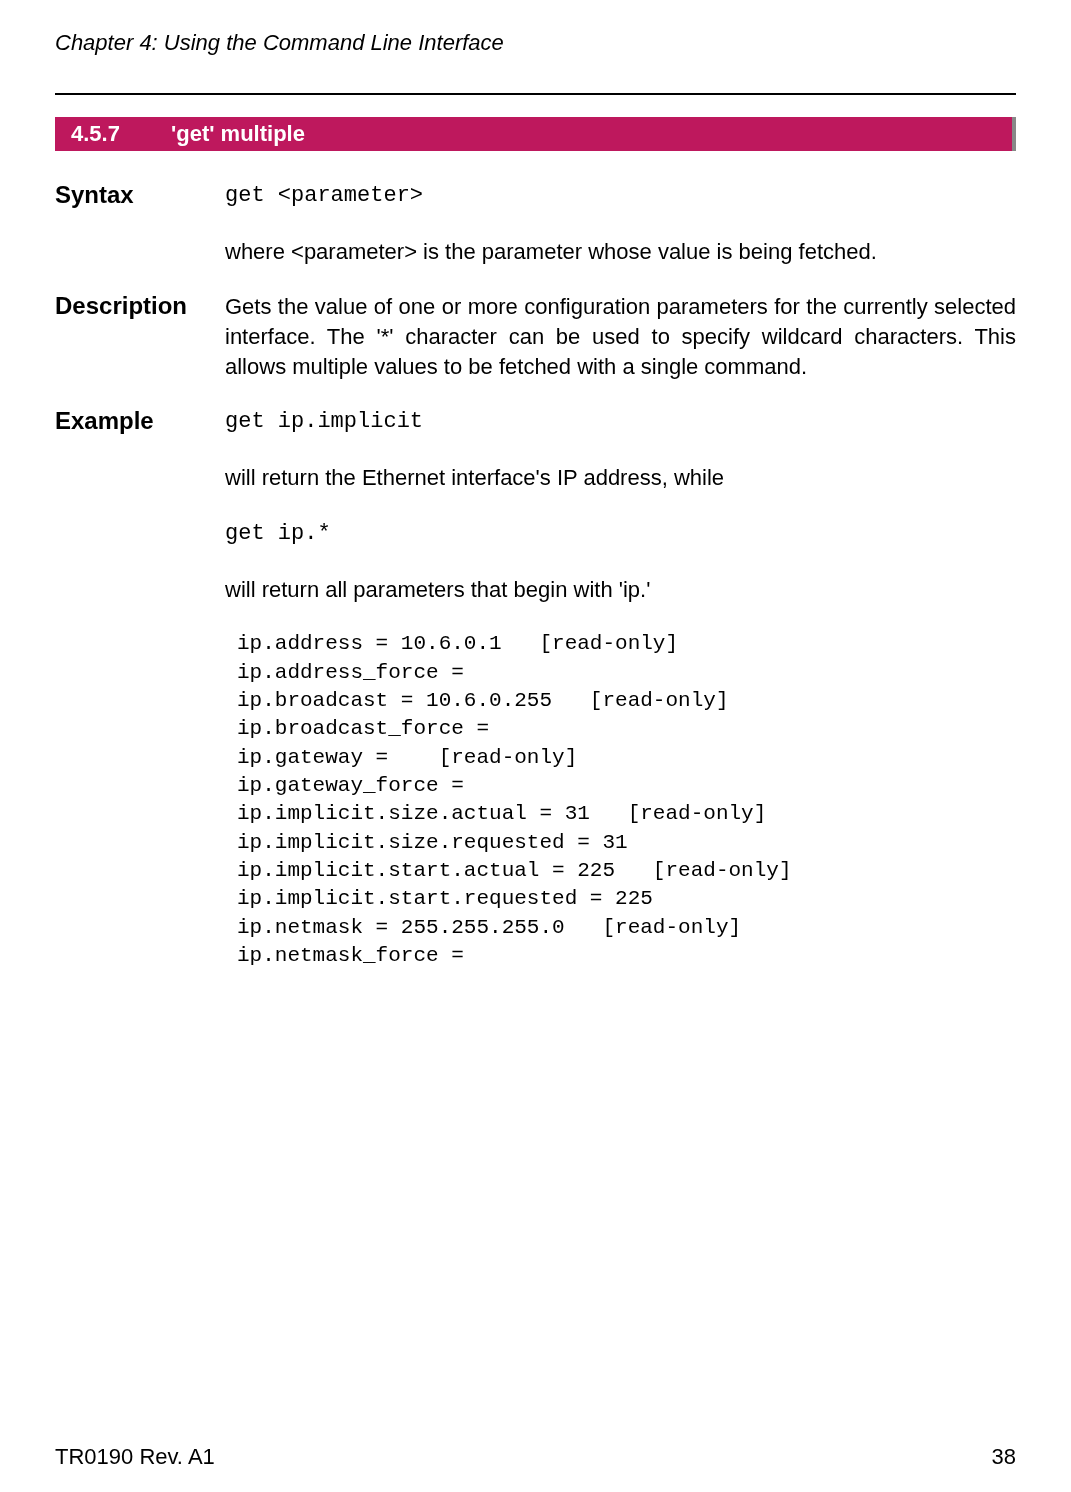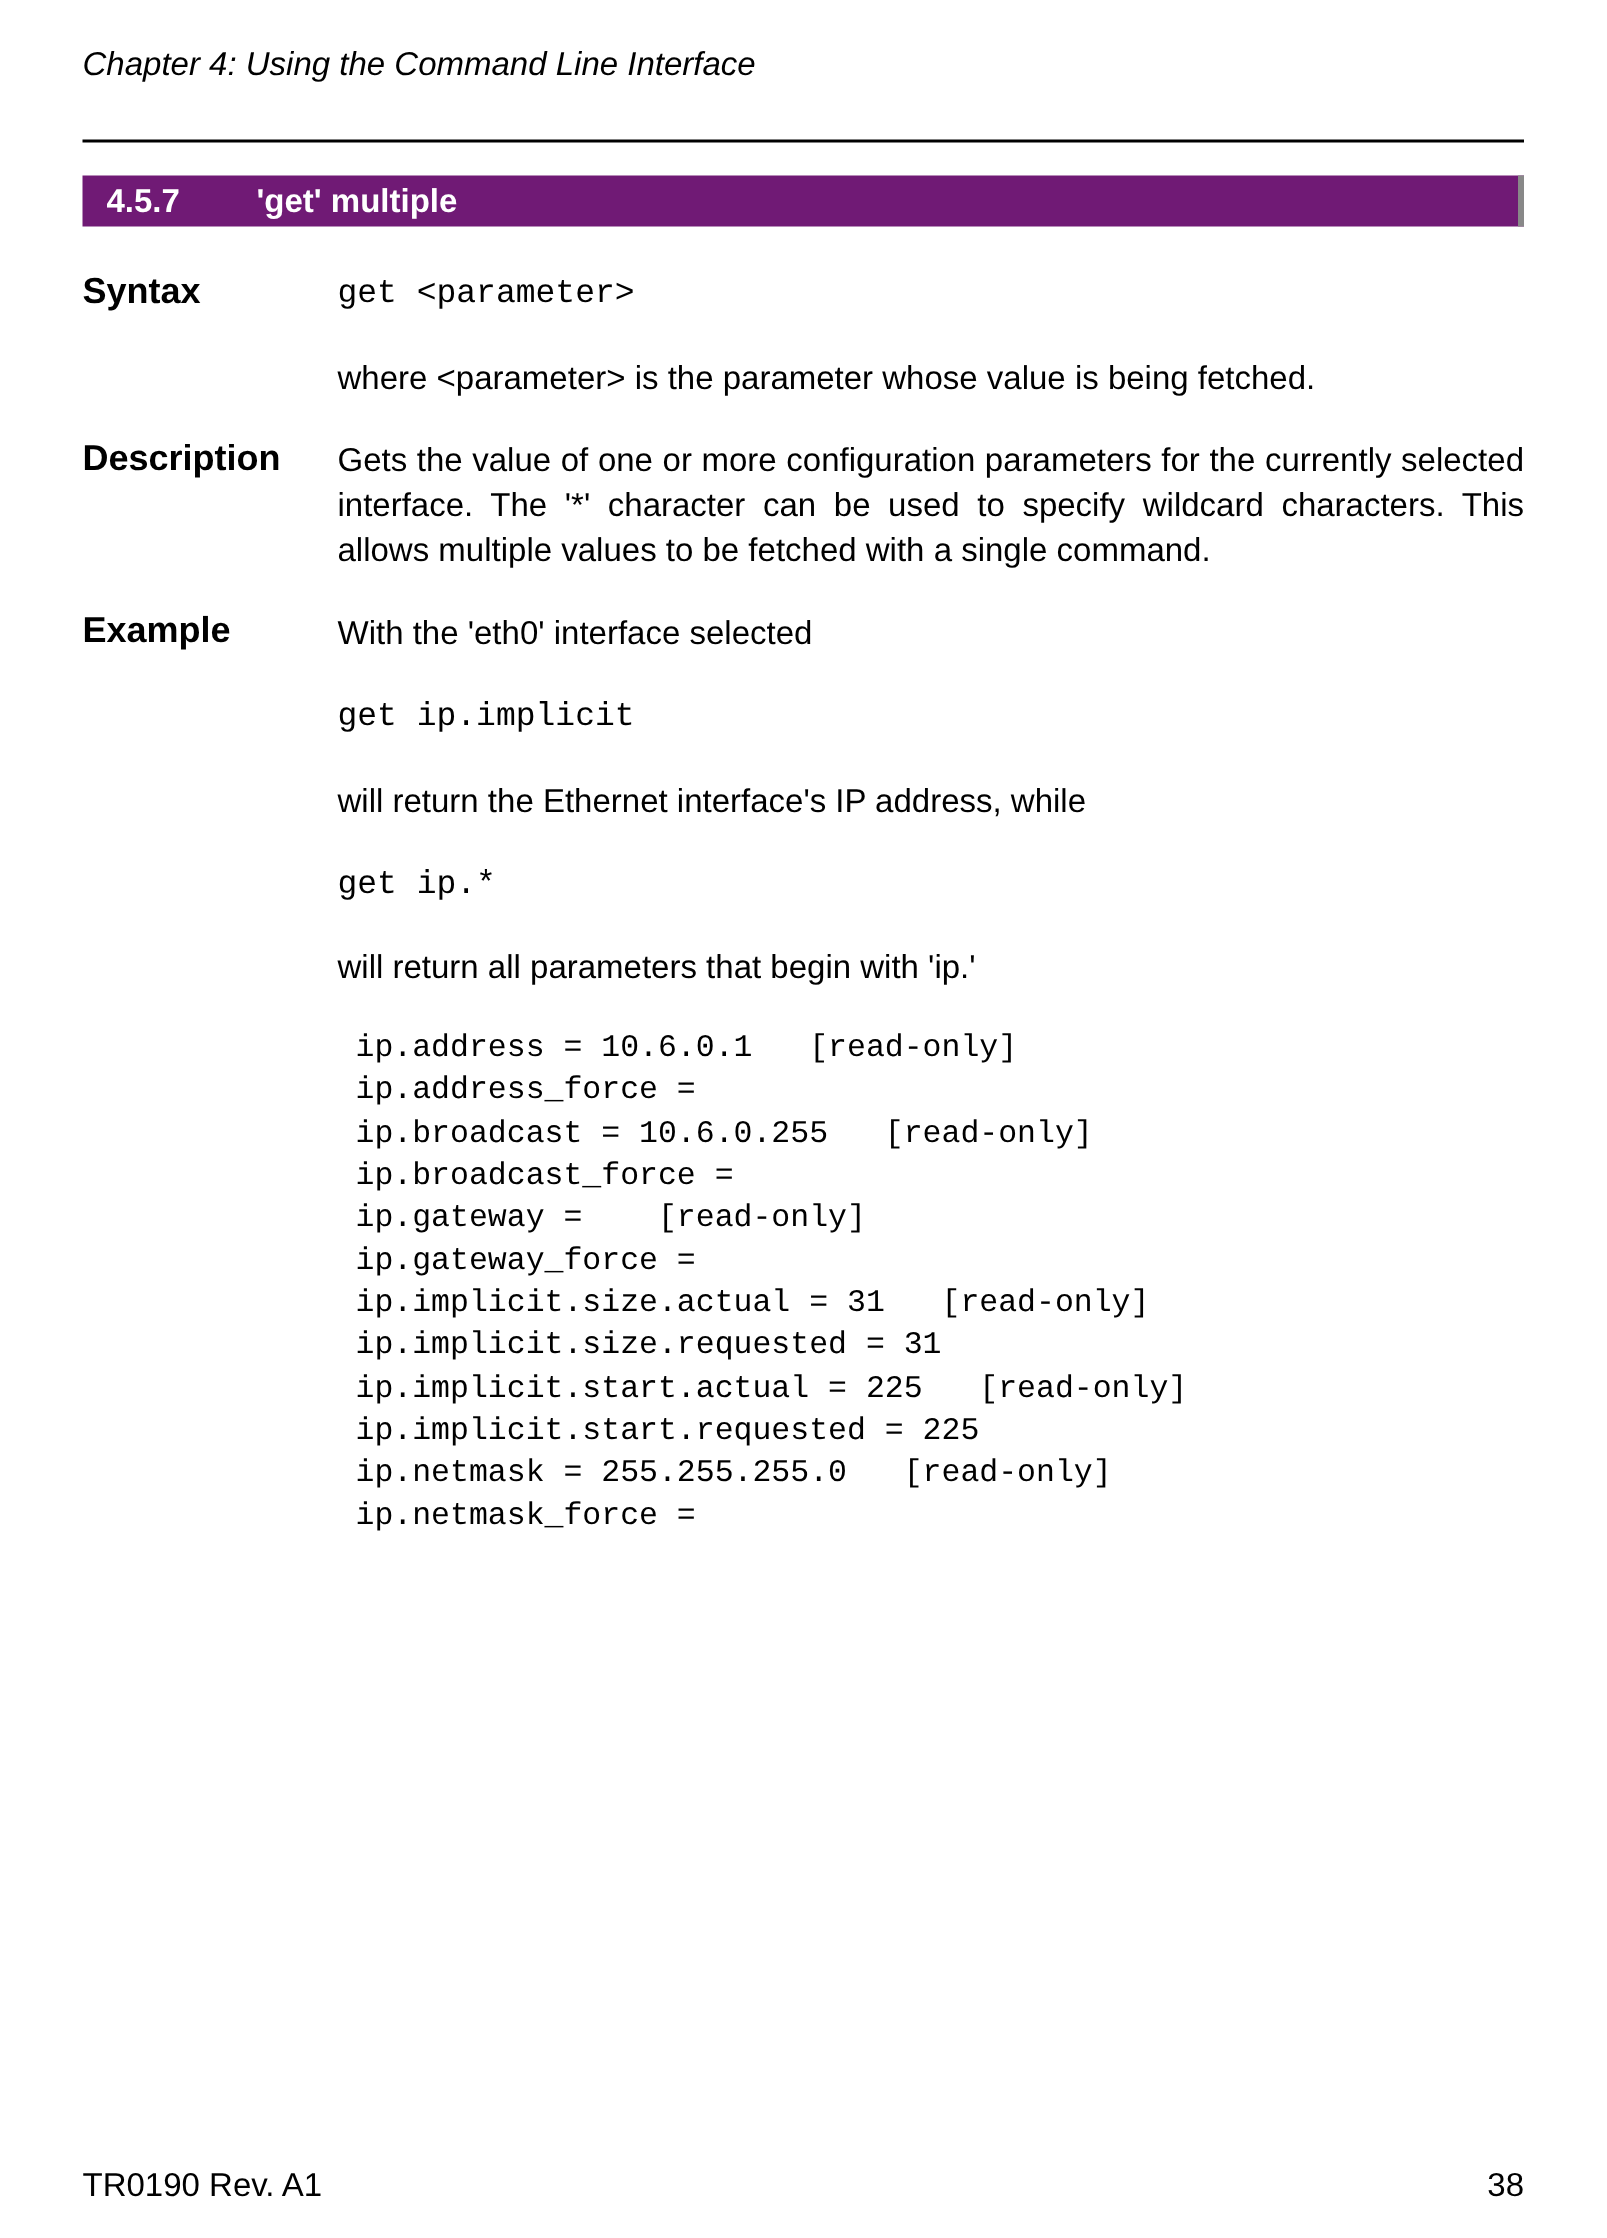--- a/index.html
+++ b/index.html
@@ -23,21 +23,21 @@
     font-size: 22px;
     padding-bottom: 6px;
     margin-bottom: 31px;
   }
   .header-rule {
     border: none;
     border-top: 2px solid #000;
     margin: 0 0 22px 0;
   }
   .section-bar {
-    background: #701a75;
+    background: #be185d;
     color: #fff;
     font-weight: bold;
     font-size: 22px;
     padding: 4px 8px 4px 4px;
     display: flex;
     border-right: 4px solid #888;
     margin-bottom: 30px;
   }
   .section-num {
     display: inline-block;
@@ -108,21 +108,20 @@
   </div>
 
   <div class="row">
     <div class="label-col">Description</div>
     <div class="content-col just">Gets the value of one or more configuration parameters for the currently selected interface. The '*' character can be used to specify wildcard characters. This allows multiple values to be fetched with a single command.</div>
   </div>
 
   <div class="row">
     <div class="label-col">Example</div>
     <div class="content-col">
-      <div class="para">With the 'eth0' interface selected</div>
       <div class="mono para">get ip.implicit</div>
       <div class="para">will return the Ethernet interface's IP address, while</div>
       <div class="mono para">get ip.*</div>
       <div class="para">will return all parameters that begin with 'ip.'</div>
       <div class="output-block">ip.address = 10.6.0.1   [read-only]
 ip.address_force = 
 ip.broadcast = 10.6.0.255   [read-only]
 ip.broadcast_force = 
 ip.gateway =    [read-only]
 ip.gateway_force = 

